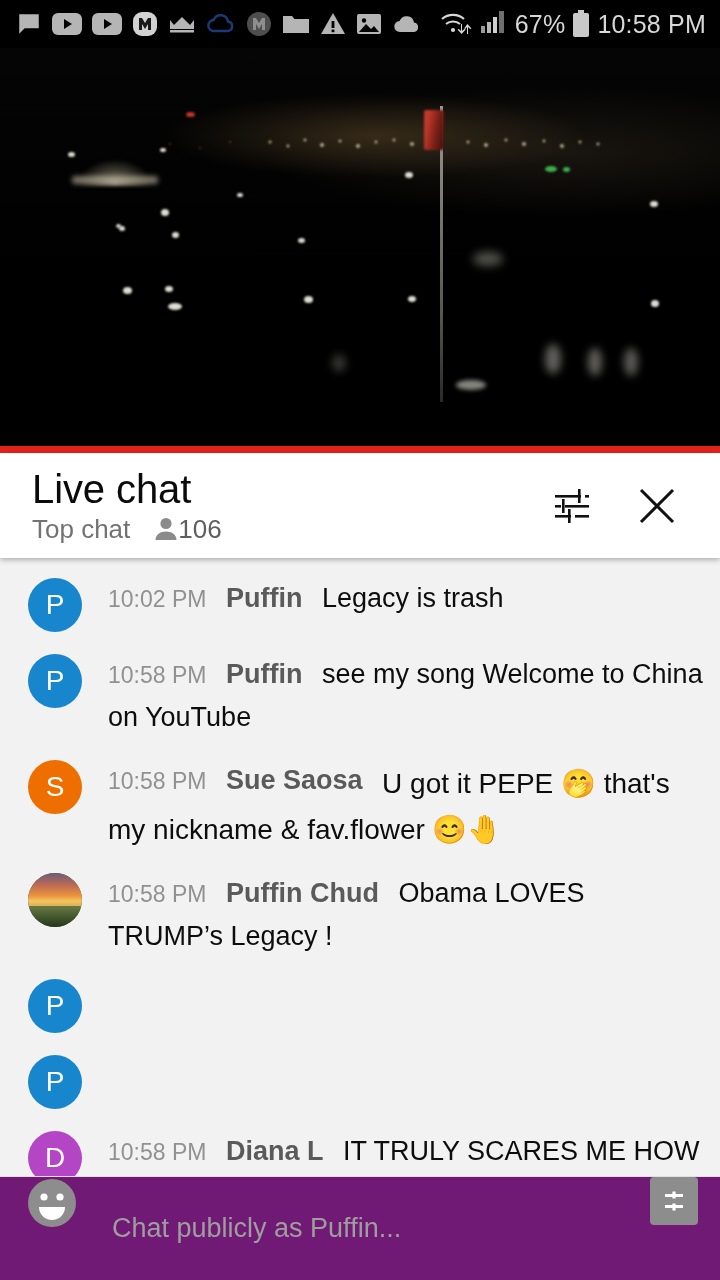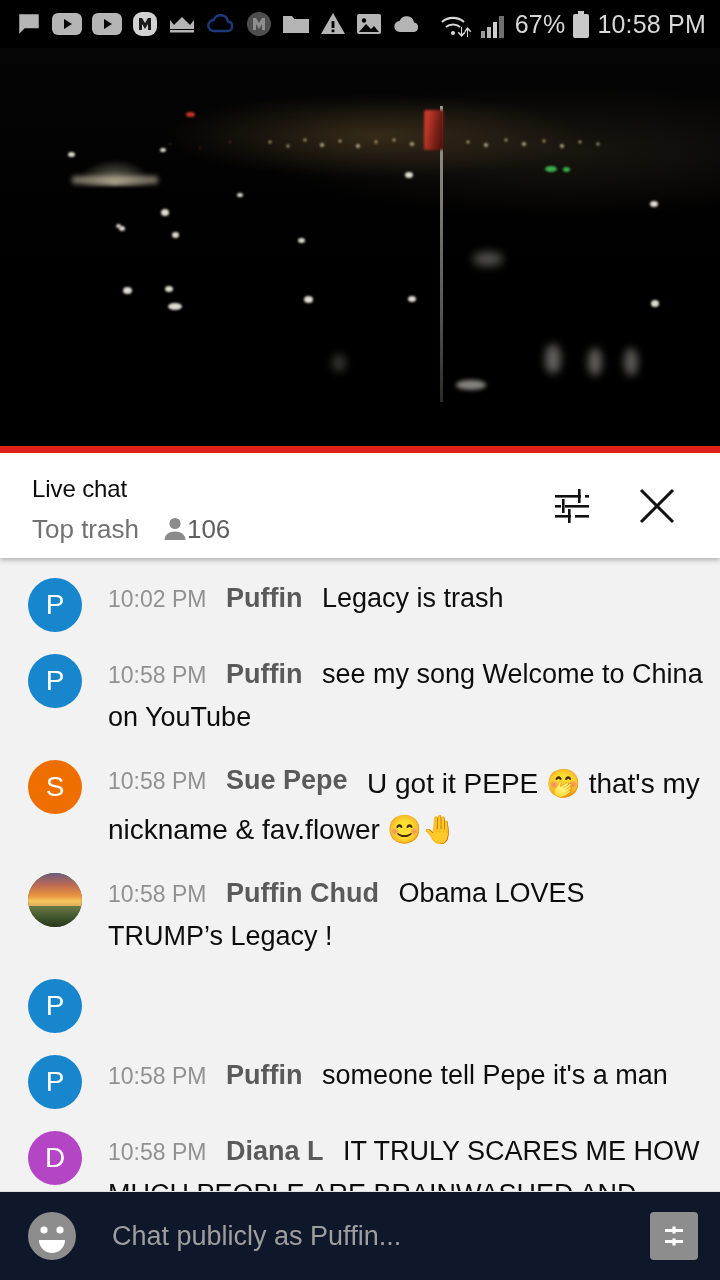--- a/index.html
+++ b/index.html
@@ -11,21 +11,21 @@
   }
   #app { position: relative; width: 720px; height: 1280px; }
 
   
   .statusbar {
     height: 48px; background: #000000;
     display: flex; align-items: center;
     padding: 0 14px 0 16px;
   }
   .sb-left { display: flex; align-items: center; gap: 10px; flex: 1; }
-  .sb-right { display: flex; align-items: flex-end; gap: 7px; }
+  .sb-right { display: flex; align-items: flex-start; gap: 7px; }
   .sb-ico { display: block; }
   .sb-text {
     color: #d8d8d8; font-size: 25px; letter-spacing: .2px;
     font-family: "Liberation Sans", sans-serif; white-space: nowrap;
   }
 
   
   .video {
     position: relative; width: 720px; height: 398px;
     background: #000; overflow: hidden;
@@ -98,21 +98,21 @@
 
   
   .chat-header {
     position: relative; height: 105px; background: #fff;
     padding: 16px 0 0 32px; display: flex; align-items: flex-start;
     box-shadow: 0 2px 5px rgba(0,0,0,.28);
     z-index: 3;
   }
   .ch-left { flex: 1; }
   .ch-title {
-    font-size: 24px; color: #0b0b0b; font-weight: 400;
+    font-size: 40px; color: #0b0b0b; font-weight: 400;
     letter-spacing: -.1px; line-height: 40px;
   }
   .ch-sub { display: flex; align-items: center; gap: 10px; margin-top: 4px; }
   .ch-subtext { font-size: 26px; color: #727272; line-height: 32px; }
   .ch-viewers { display: flex; align-items: center; margin-left: 14px; }
   .ch-count { font-size: 26px; color: #5e5e5e; line-height: 32px; }
   .ch-actions { display: flex; align-items: center; gap: 40px; padding: 14px 40px 0 0; }
   .ch-btn { width: 46px; height: 46px; display: flex; align-items: center; justify-content: center; cursor: pointer; }
 
   
@@ -145,23 +145,23 @@
     font-size: 27px; line-height: 42px; color: #0d0d0d;
     word-wrap: break-word;
   }
   .m-time { color: #919191; font-size: 23px; margin-right: 12px; }
   .m-author { color: #5a5a5a; font-weight: bold; margin-right: 12px; }
   .m-text { color: #0d0d0d; }
   .emo { font-size: 28px; vertical-align: -4px; }
 
   
   .input-bar {
-    position: absolute; left: 0; bottom: 0; width: 720px; height: 89px;
-    background: #0f172a; border-top: 1px solid #e0e0e0;
-    display: flex; align-items: center; padding: 0 22px 0 26px;
+    position: absolute; left: 0; bottom: 0; width: 720px; height: 104px;
+    background: #701a75; border-top: 1px solid #e0e0e0;
+    display: flex; padding: 0 22px 0 26px;
   }
   .emoji-btn { width: 52px; height: 52px; flex: 0 0 52px; cursor: pointer; }
   .chat-input {
     flex: 1; border: none; outline: none; background: transparent;
     font-family: "Liberation Sans", sans-serif;
     font-size: 27px; color: #9a9a9a; margin-left: 34px;
   }
   .chat-input::placeholder { color: #9e9e9e; }
   .superchat {
     width: 48px; height: 48px; background: #8d8d8d; border-radius: 4px;
@@ -276,21 +276,21 @@
   </div>
 
   <div class="progress">
     <div class="played" style="width: 100%;"></div>
   </div>
 
   <div class="chat-header">
     <div class="ch-left">
       <div class="ch-title">Live chat</div>
       <div class="ch-sub">
-        <span class="ch-subtext">Top trash</span>
+        <span class="ch-subtext">Top chat</span>
         <span class="ch-viewers">
           <svg width="24" height="26" viewBox="0 0 24 26">
             <circle cx="12" cy="7.5" r="5.6" fill="#8b8b8b"></circle>
             <path fill="#8b8b8b" d="M1.5 24c0-5.6 4.7-8.6 10.5-8.6S22.5 18.4 22.5 24z"></path>
           </svg>
           <span class="ch-count">106</span>
         </span>
       </div>
     </div>
     <div class="ch-actions">
@@ -337,21 +337,21 @@
         <span class="m-text">see my song Welcome to China on YouTube</span>
       </div>
     </div>
 
     <div class="msg">
       <div class="avatar" style="background: rgb(238, 111, 0);">
           <span>S</span>
         </div>
       <div class="msg-body">
         <span class="m-time">10:58 PM</span>
-        <span class="m-author">Sue Pepe</span>
+        <span class="m-author">Sue Saosa</span>
         <span class="m-text emo">U got it PEPE 🤭 that's my nickname &amp; fav.flower 😊🤚</span>
       </div>
     </div>
 
     <div class="msg">
       <div class="avatar photo"></div>
       <div class="msg-body">
         <span class="m-time">10:58 PM</span>
         <span class="m-author">Puffin Chud</span>
         <span class="m-text">Obama LOVES TRUMP’s Legacy !</span>
@@ -361,25 +361,20 @@
     <div class="msg">
       <div class="avatar" style="background: rgb(24, 134, 205);">
           <span>P</span>
         </div>
     </div>
 
     <div class="msg">
       <div class="avatar" style="background: rgb(24, 134, 205);">
           <span>P</span>
         </div>
-      <div class="msg-body">
-        <span class="m-time">10:58 PM</span>
-        <span class="m-author">Puffin</span>
-        <span class="m-text">someone tell Pepe it's a man</span>
-      </div>
     </div>
 
     <div class="msg">
       <div class="avatar" style="background: rgb(180, 69, 197);">
           <span>D</span>
         </div>
       <div class="msg-body">
         <span class="m-time">10:58 PM</span>
         <span class="m-author">Diana L</span>
         <span class="m-text">IT TRULY SCARES ME HOW MUCH PEOPLE ARE BRAINWASHED AND DON'T EVEN REALIZE IT</span>

